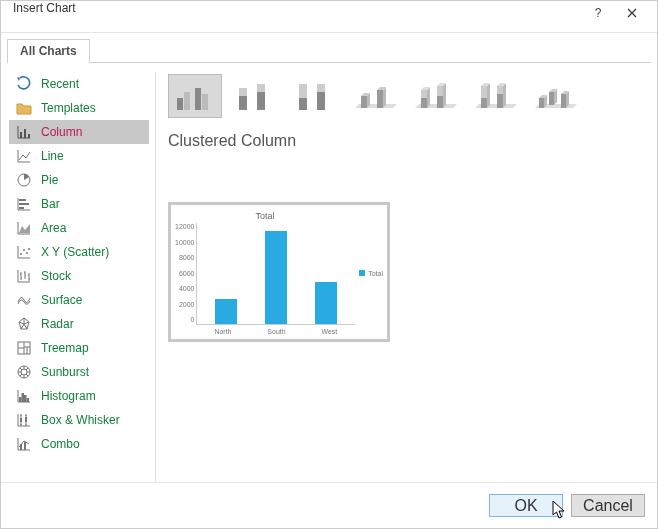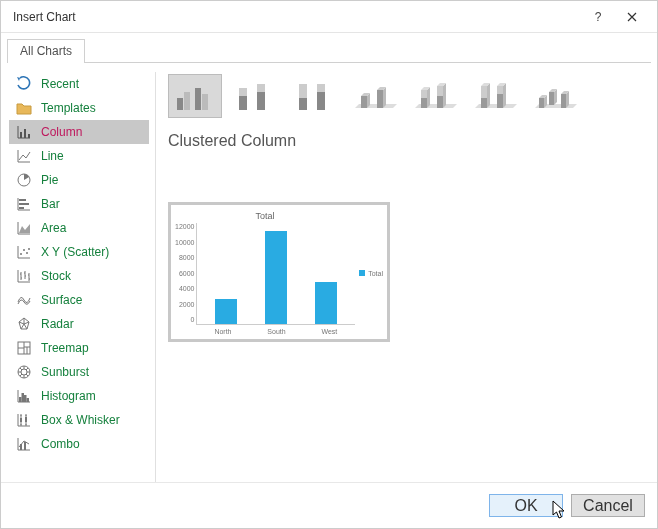--- a/index.html
+++ b/index.html
@@ -7,37 +7,38 @@
   body {
     font-family: "Segoe UI", Tahoma, sans-serif;
     font-size: 12px;
     color: #444;
     background: #fff;
     width: 658px;
     height: 529px;
     border: 1px solid #ccc;
   }
   .titlebar {
-    display:flex; align-items:center;
+    display:flex; 
     height: 32px;
     padding: 0 8px 0 12px;
     border-bottom: 1px solid #e5e5e5;
   }
   .titlebar .title { flex:1; font-size:12px; color:#333; }
   .titlebar .btn {
     width: 34px; height: 24px;
     display:inline-flex; align-items:center; justify-content:center;
     font-size: 12px; color:#444;
   }
 
   .tabbar {
     display:flex; align-items:flex-end;
     padding: 5px 6px 0 6px;
     height: 30px;
     background:#fff;
+    font-weight:bold;
   }
   .tab {
     border:1px solid #d0d0d0;
     border-bottom:none;
     padding:4px 12px 5px;
     font-size:12px;
     color:#505050;
     background:#fff;
     position:relative;
     z-index:2;

